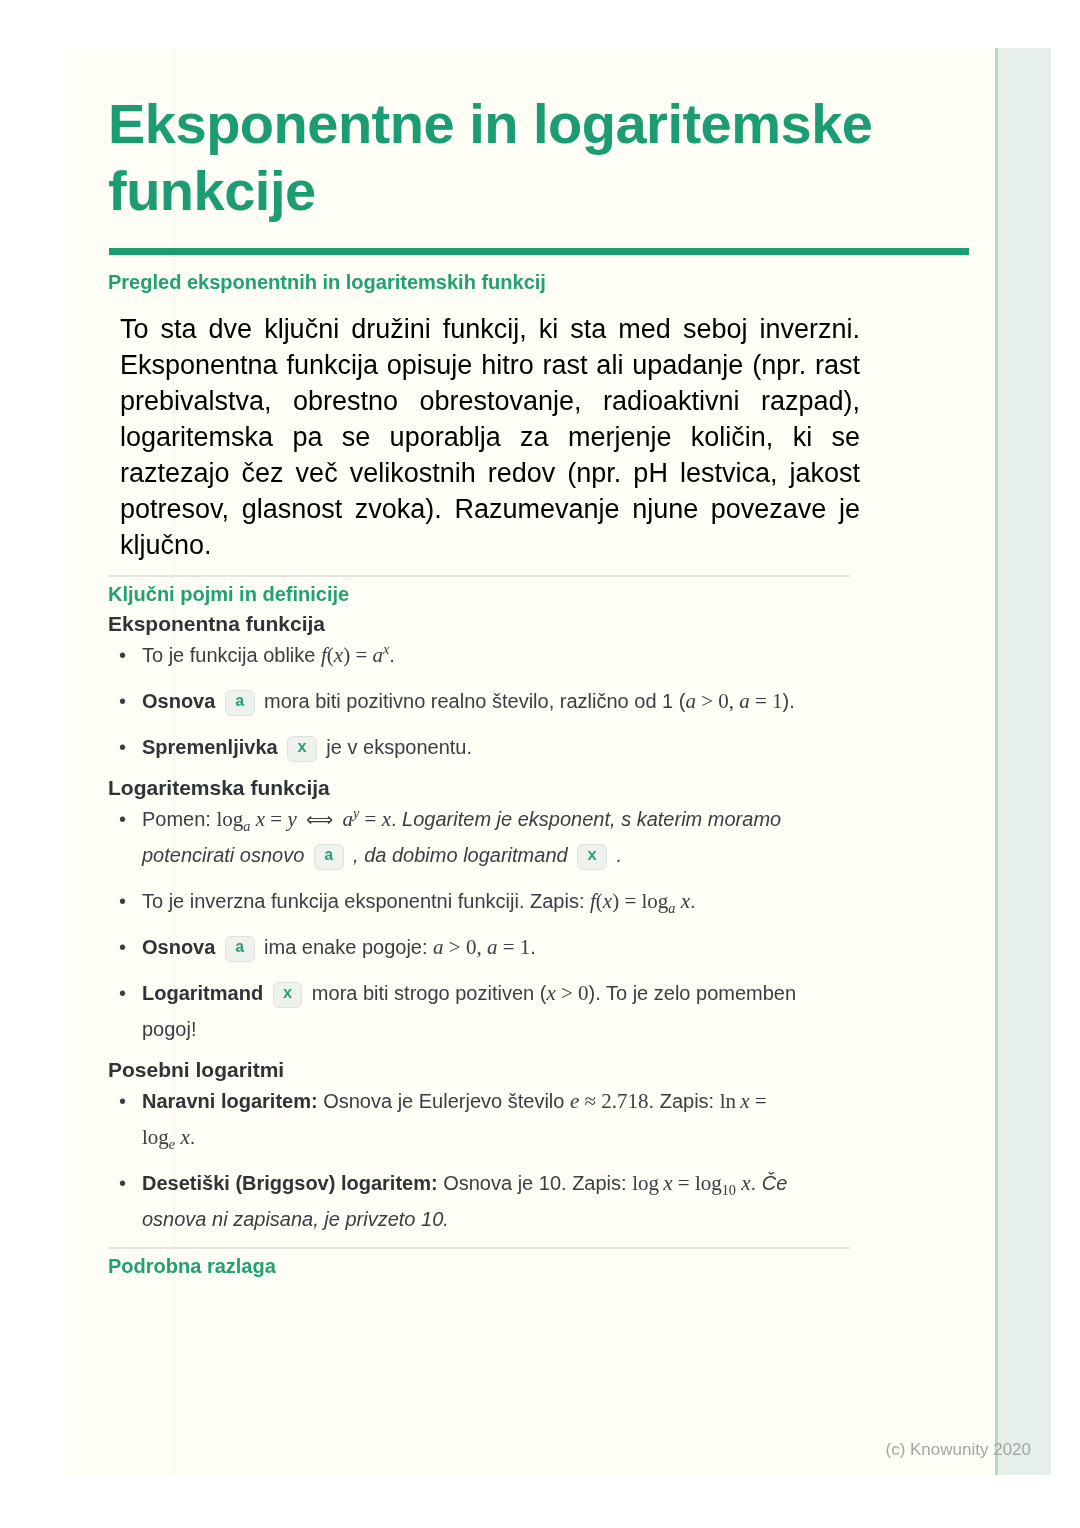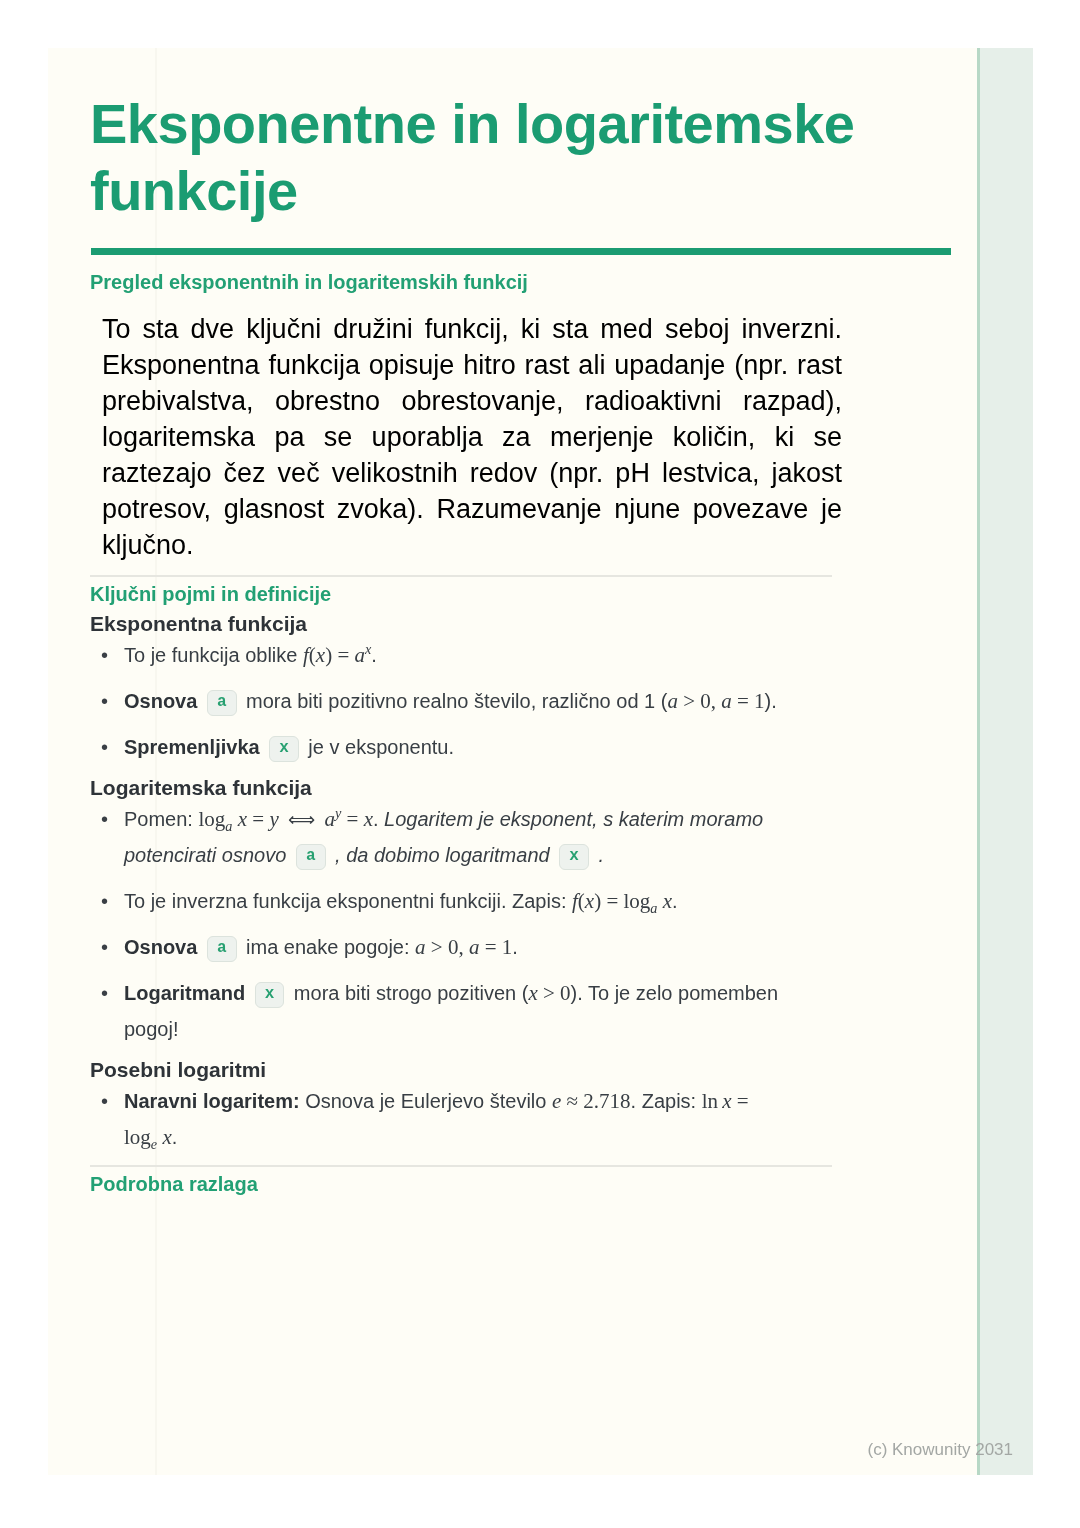--- a/index.html
+++ b/index.html
@@ -2,21 +2,21 @@
 <html><head>
 <meta charset="utf-8">
 <style>
   html,body{margin:0;padding:0;}
   body{
     width:1080px;height:1528px;position:relative;background:#ffffff;
     font-family:"Liberation Sans","DejaVu Sans",sans-serif;
     -webkit-font-smoothing:antialiased;
   }
   .page{
-    position:absolute;left:48px;top:48px;width:985px;height:1427px;
+    position:absolute;left:66px;top:48px;width:985px;height:1427px;
     background:#fefdf6;overflow:hidden;
   }
   .stripe{
     position:absolute;top:0;right:0;width:53px;height:100%;
     background:#e6efe9;border-left:3px solid #b7d8c6;
   }
   .seam{
     position:absolute;left:107px;top:0;width:2px;height:100%;
     background:rgba(90,90,80,0.04);
   }
@@ -104,21 +104,22 @@
     <ul class="blist mt26">
       <li>Pomen: <span class="m">log<sub><i>a</i></sub> <i>x</i> = <i>y</i> <span class="arr">⟺</span> <i>a</i><sup><i>y</i></sup> = <i>x</i></span>. <em>Logaritem je eksponent, s katerim moramo</em><br><em>potencirati osnovo</em> <code>a</code> <em>, da dobimo logaritmand</em> <code>x</code> <em>.</em></li>
       <li>To je inverzna funkcija eksponentni funkciji. Zapis: <span class="m"><i>f</i>(<i>x</i>) = log<sub><i>a</i></sub> <i>x</i></span>.</li>
       <li><b>Osnova</b> <code>a</code> ima enake pogoje: <span class="m"><i>a</i> &gt; 0, <i>a</i> = 1</span>.</li>
       <li><b>Logaritmand</b> <code>x</code> mora biti strogo pozitiven (<span class="m"><i>x</i> &gt; 0</span>). To je zelo pomemben<br>pogoj!</li>
     </ul>
 
     <h3 class="sub mt16">Posebni logaritmi</h3>
     <ul class="blist mt26">
       <li><b>Naravni logaritem:</b> Osnova je Eulerjevo število <span class="m"><i>e</i> ≈ 2.718</span>. Zapis: <span class="m">ln <i>x</i> =</span><br><span class="m">log<sub><i>e</i></sub> <i>x</i></span>.</li>
+      <li><b>Desetiški (Briggsov) logaritem:</b> Osnova je 10. Zapis: <span class="m">log <i>x</i> = log<sub>10</sub> <i>x</i></span>. <em>Če</em><br><em>osnova ni zapisana, je privzeto 10.</em></li>
     </ul>
 
     <hr class="divider mt16">
 
     <h2 class="sec mt36">Podrobna razlaga</h2>
   </div>
 
-  <div class="copyright">(c) Knowunity 2031</div>
+  <div class="copyright">(c) Knowunity 2020</div>
 </div>
 
 </body></html>

